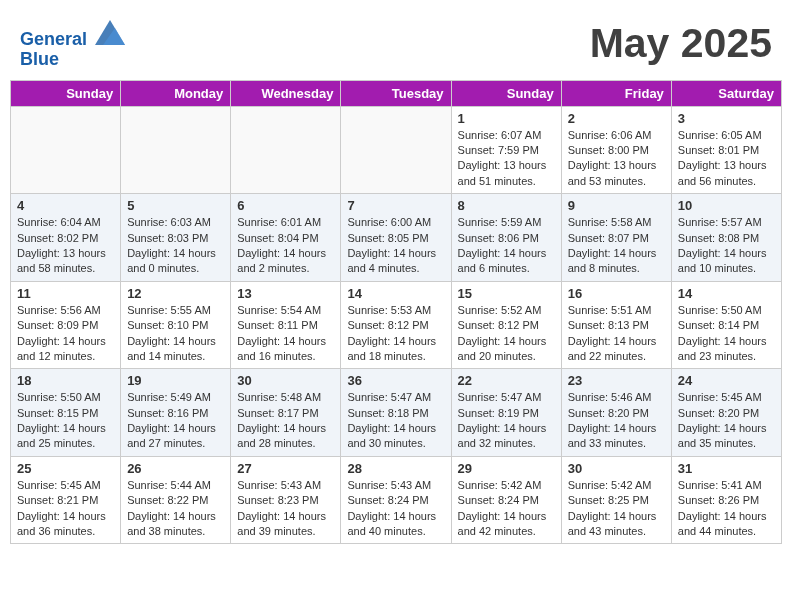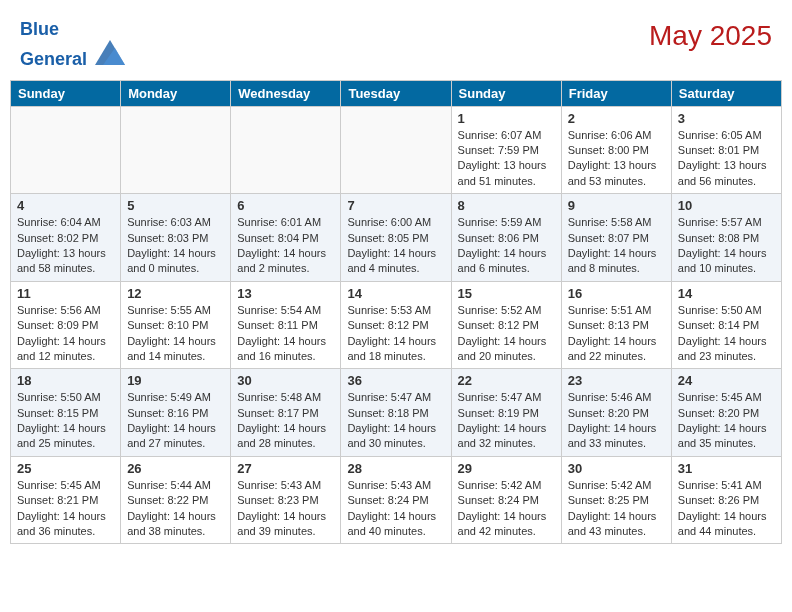--- a/index.html
+++ b/index.html
@@ -31,37 +31,37 @@
     }
     .logo-icon {
       width: 30px;
       height: 25px;
       margin-left: 3px;
     }
     .title-block {
       text-align: right;
     }
     .month-title {
-      font-size: 28px;
-      font-weight: normal;
-      color: #b91c1c;
+      font-size: 41px;
+      font-weight: bold;
+      color: #404040;
     }
     .location {
       font-size: 14px;
       color: #555;
     }
     .calendar {
       width: 100%;
       border-collapse: collapse;
       margin-top: 5px;
     }
     .calendar th {
-      background-color: #0369a1;
+      background-color: #a21caf;
       color: #fff;
-      text-align: left;
+      text-align: right;
       padding: 5px 7px;
       font-size: 13px;
       border: 1px solid #ccc;
     }
     .calendar td {
       border: 1px solid #ccc;
       vertical-align: top;
       padding: 4px 6px;
       width: 110px;
       min-height: 80px;
@@ -90,28 +90,28 @@
     .calendar tbody tr:nth-child(even) td {
       background: #f0f4f9;
     }
   </style>
 </head>
 <body>
 
 <div class="header">
   <div class="logo">
     <div>
-      <div class="logo-text"><span style="color:#1a5fa8">Blue</span></div>
       <div class="logo-text">
         <span>General</span>
         <svg class="logo-icon" viewBox="0 0 30 25">
           <polygon points="0,25 15,0 30,25" fill="#1a5fa8" opacity="0.8"></polygon>
           <polygon points="8,25 20,8 30,25" fill="#4a90d9" opacity="0.7"></polygon>
         </svg>
       </div>
+      <div class="logo-text"><span style="color:#1a5fa8">Blue</span></div>
     </div>
   </div>
   <div class="title-block">
     <div class="month-title">May 2025</div>
   </div>
 </div>
 
 <table class="calendar">
   <thead>
     <tr>

